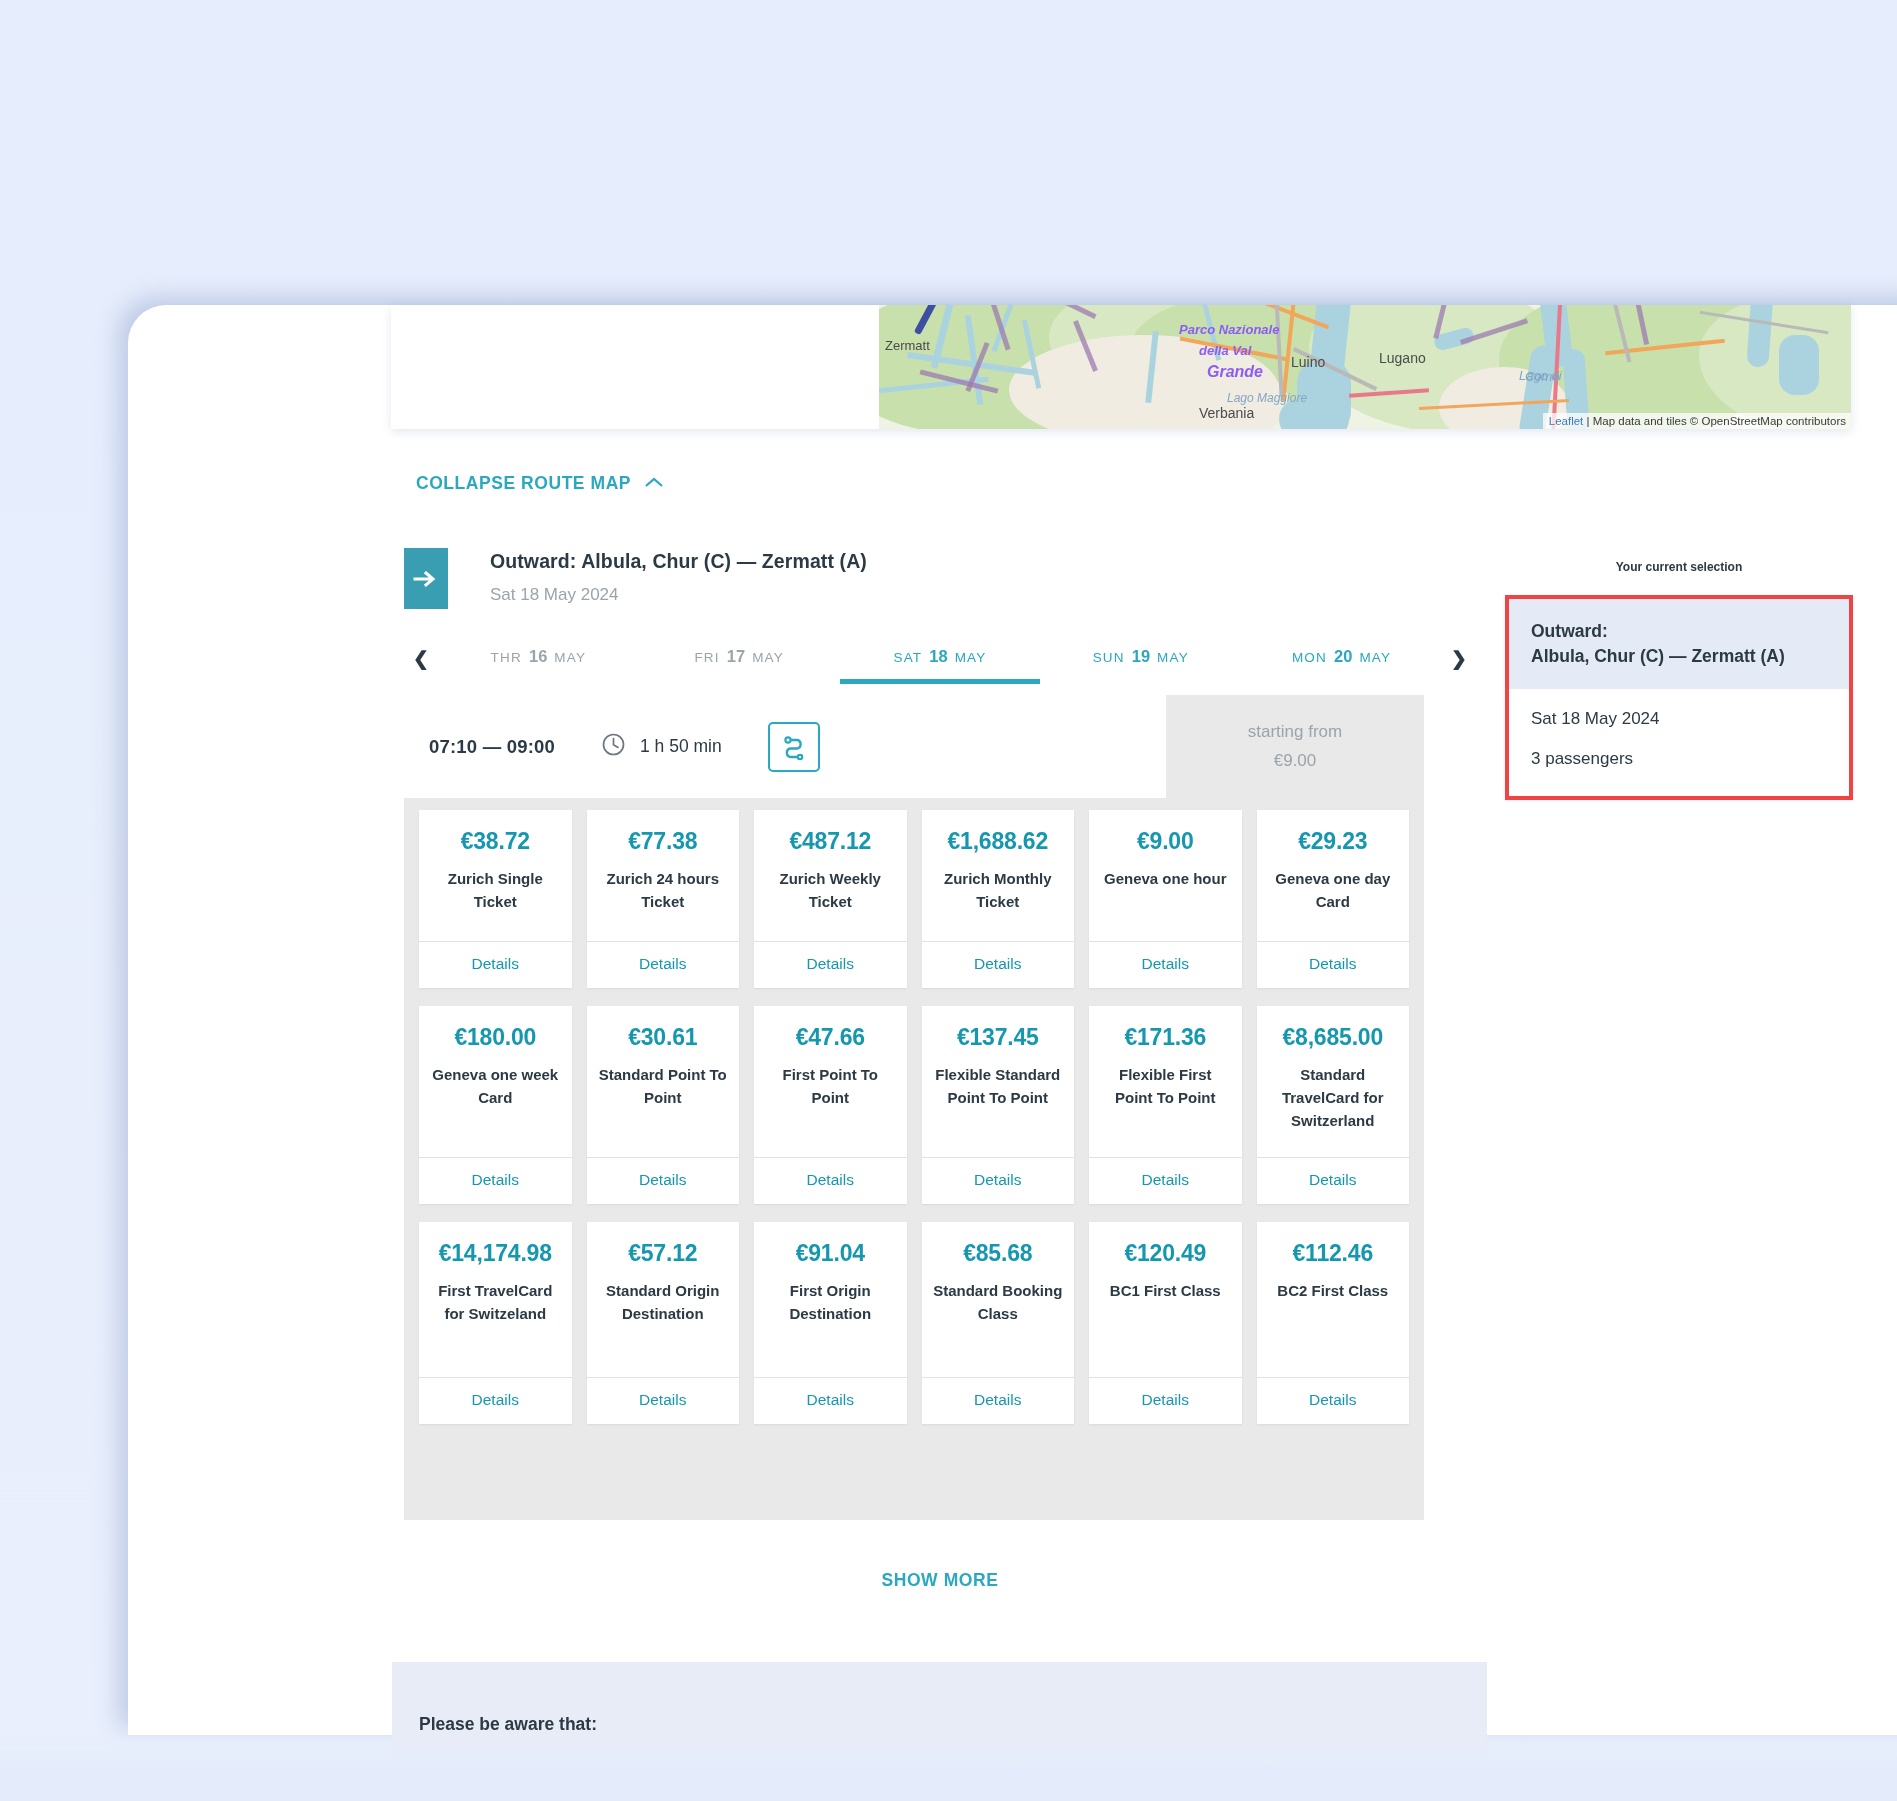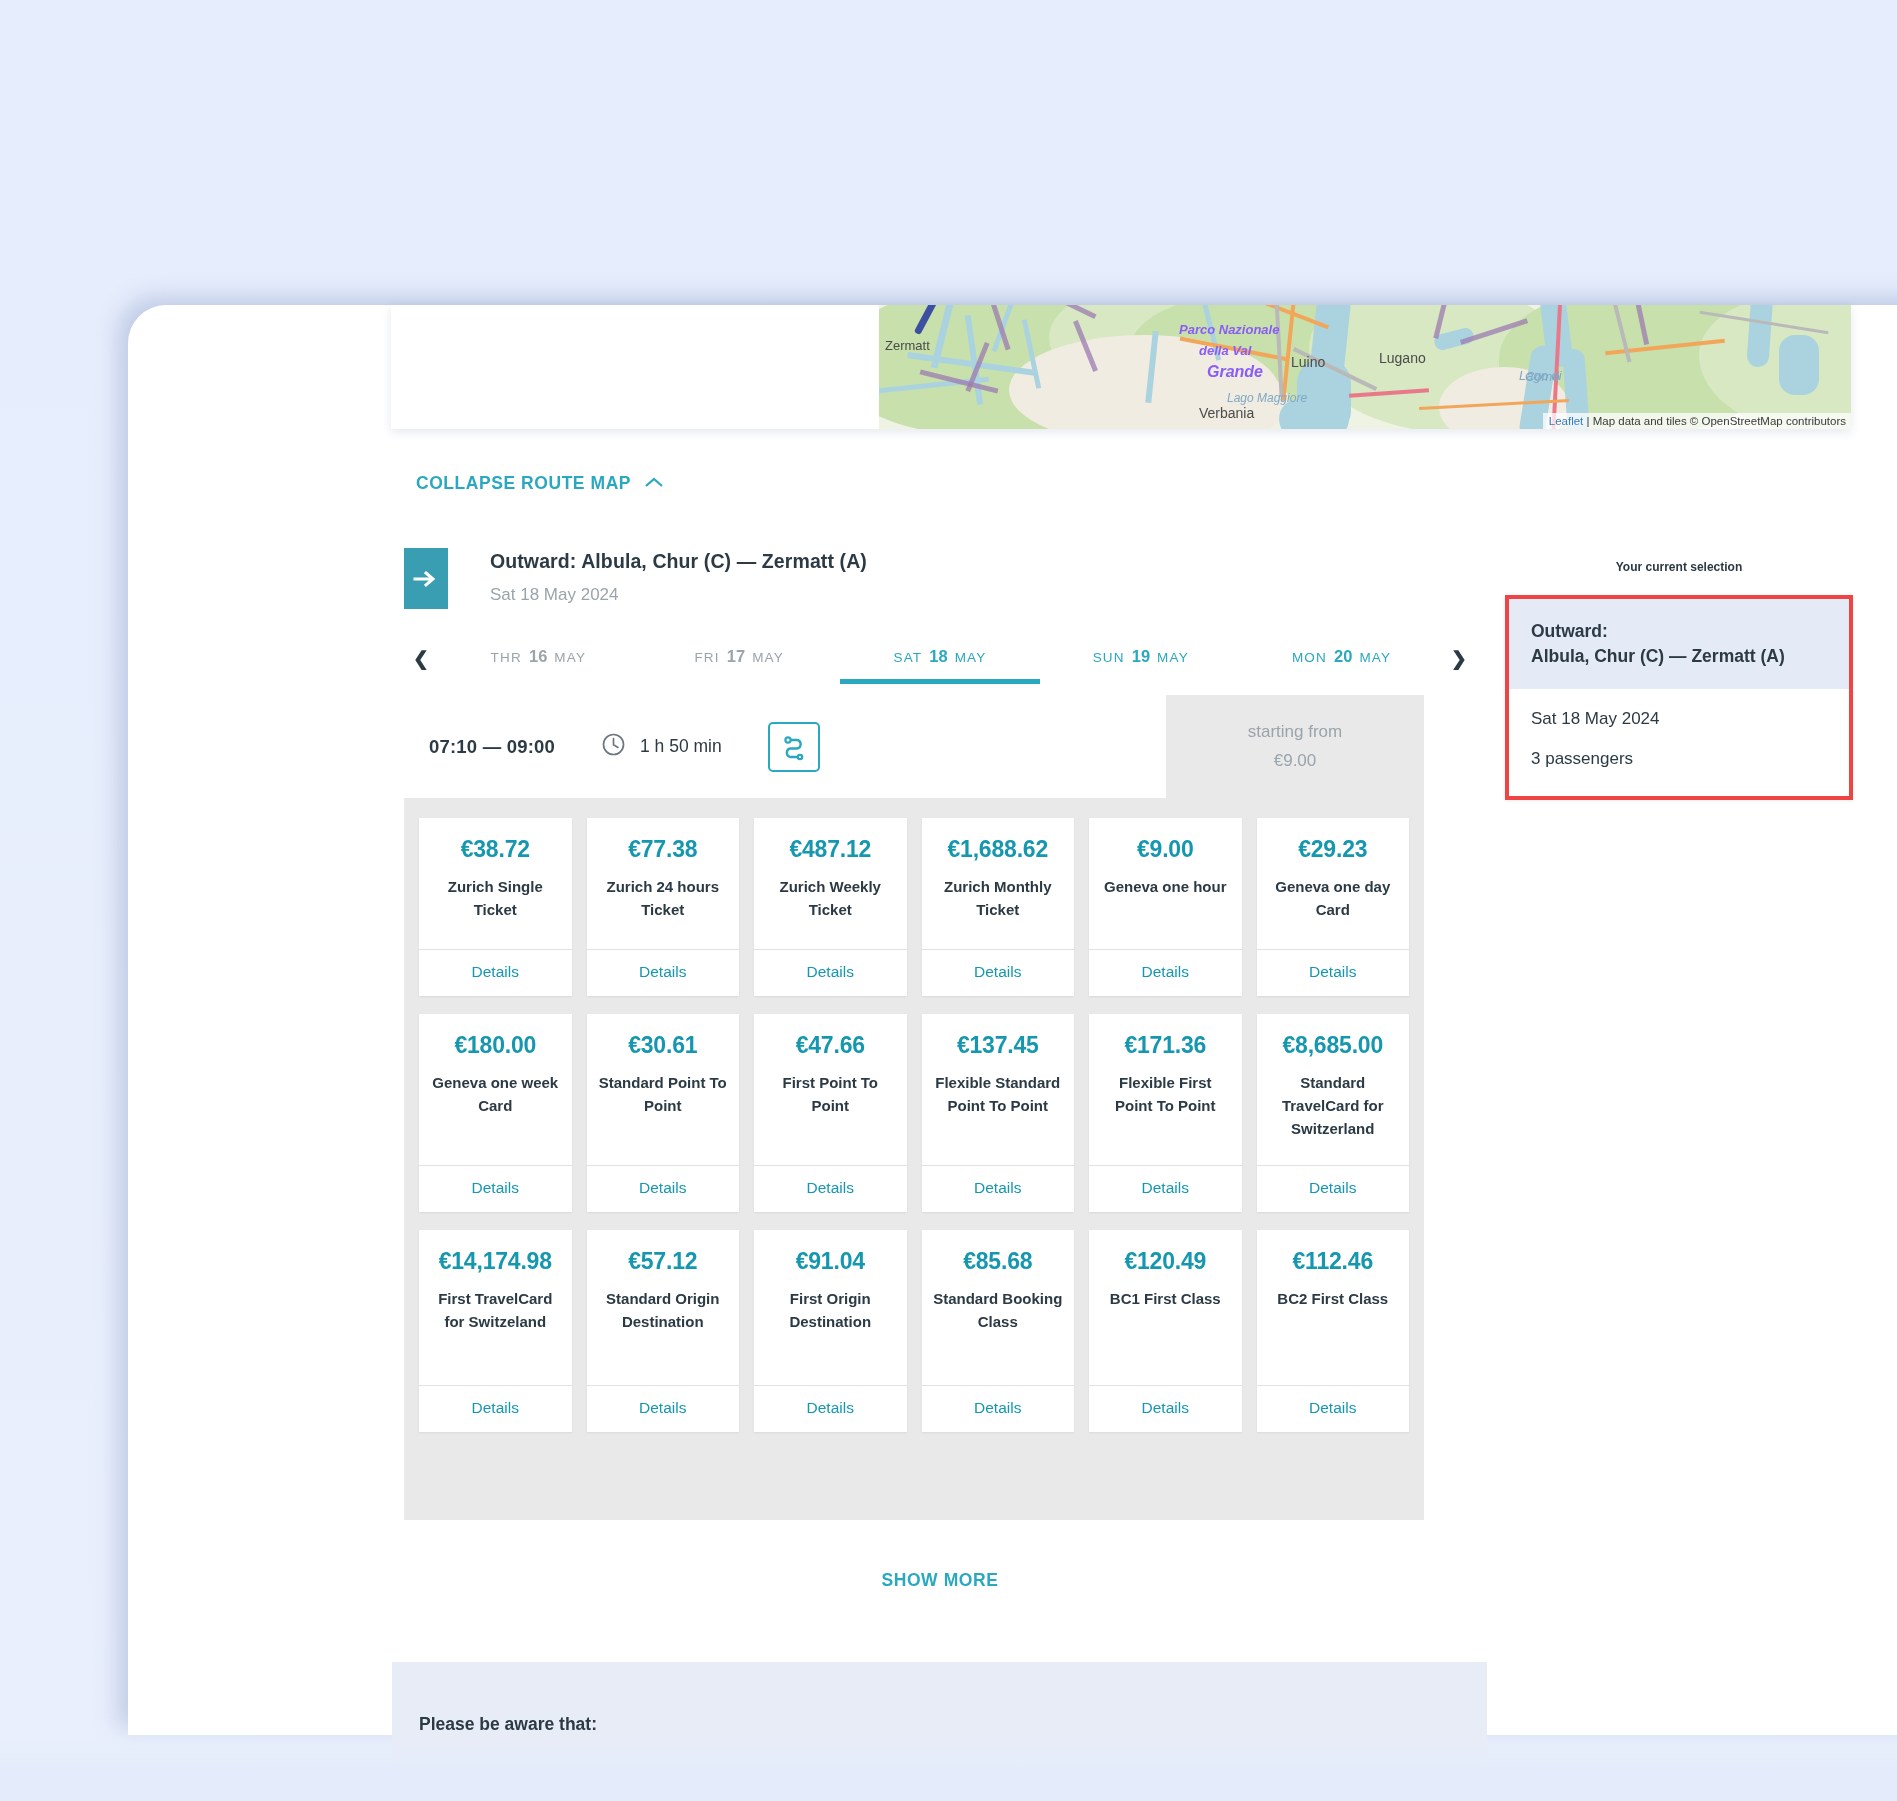--- a/index.html
+++ b/index.html
@@ -171,21 +171,21 @@
     flex:0 0 258px; background:#e9e9e9;
     display:flex; flex-direction:column; align-items:center; justify-content:center;
     gap:9px;
   }
   #price-from-label { font-size:17px; color:#9aa4ab; }
   #price-from-value { font-size:17px; color:#9aa4ab; }
 
   
   #fare-grid {
     padding:12px 15px 26px 15px;
-    display:flex; flex-direction:column; gap:18px;margin-top:8px;
+    display:flex; flex-direction:column; gap:18px;
   }
   .fare-row { display:flex; gap:15px; }
   .fare-card {
     flex:1 1 0; background:#ffffff;
     display:flex; flex-direction:column;
     box-shadow:0 1px 2px rgba(0,0,0,.07);
     cursor:pointer;
   }
   .fare-body {
     flex:1 1 auto; padding:18px 10px 14px 10px;

